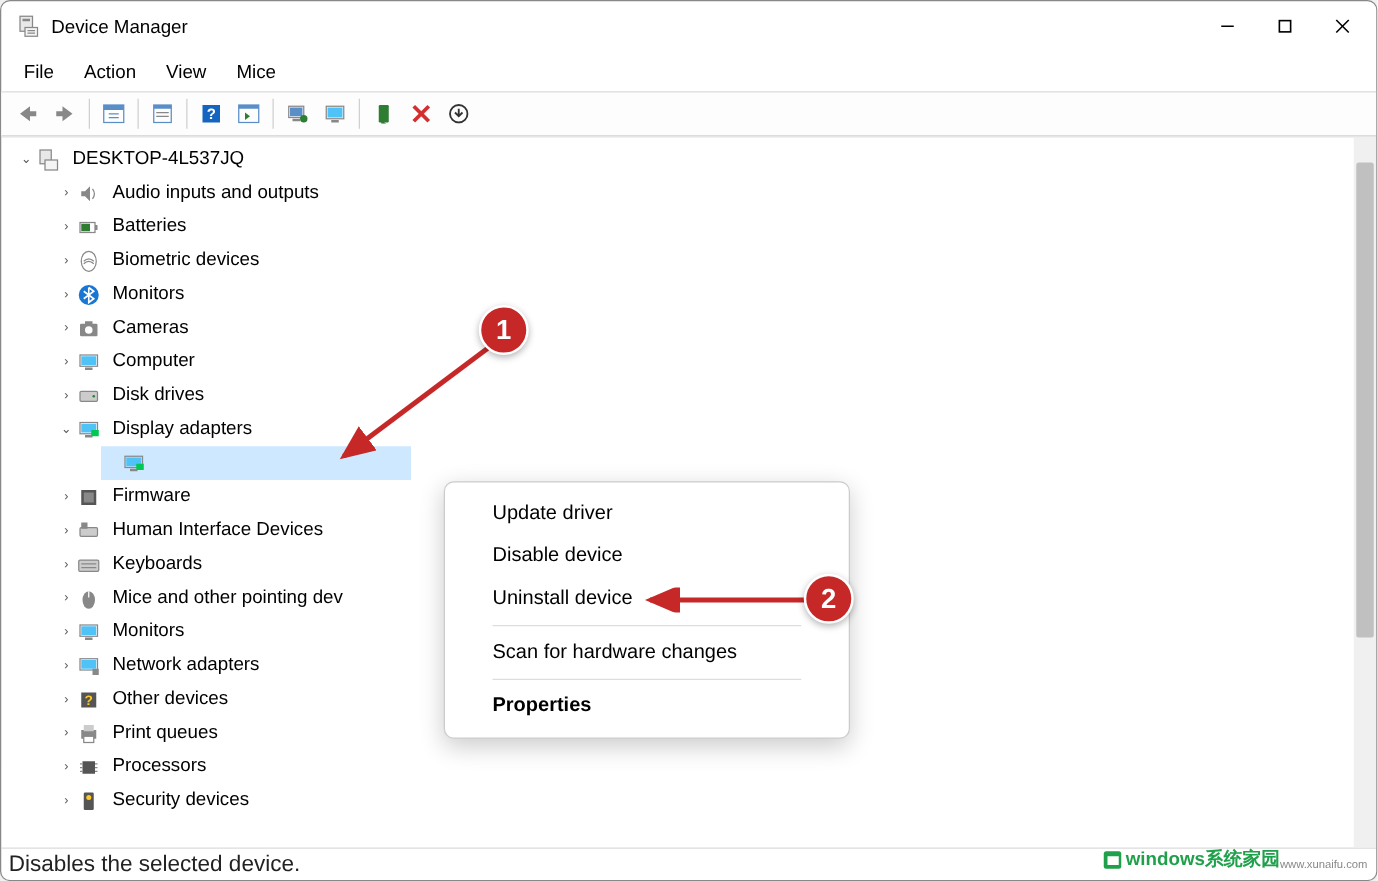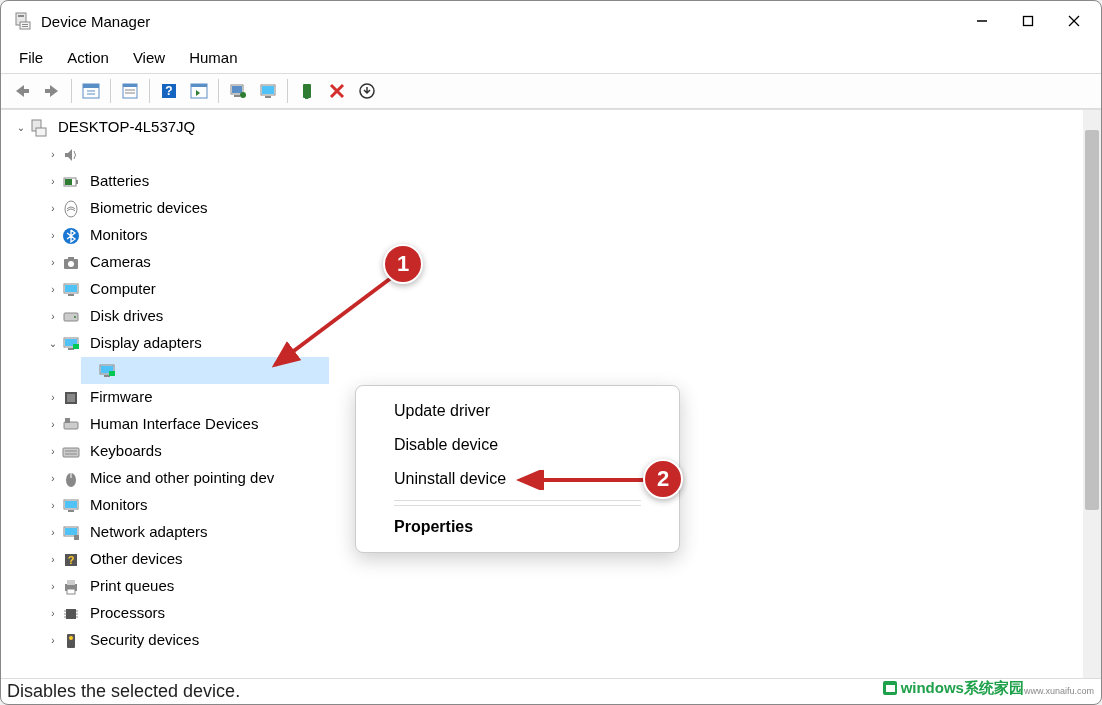--- a/index.html
+++ b/index.html
@@ -83,21 +83,21 @@
             <line x1="11" y1="1" x2="1" y2="11" stroke="#000" stroke-width="1.3"></line>
           </svg>
         </div>
     </div>
   </div>
 
   <div class="menubar">
     <span class="menuitem">File</span>
     <span class="menuitem">Action</span>
     <span class="menuitem">View</span>
-    <span class="menuitem">Human</span>
+    <span class="menuitem">Mice</span>
   </div>
 
   <div class="toolbar">
     <div class="tbtn">
         <svg width="20" height="16">
           <path d="M12 2 L4 8 L12 14 Z" fill="#888"></path>
           <rect x="10" y="6" width="7" height="4" fill="#888"></rect>
         </svg>
       </div>
     <div class="tbtn">
@@ -190,20 +190,21 @@
       </div>
 
       <div class="tree-row tree-cat">
           <span class="expander">›</span>
           <span class="icon">
             <svg width="18" height="18">
               <path d="M3 7 L6 7 L10 3 L10 15 L6 11 L3 11 Z" fill="#888"></path>
               <path d="M12 5 Q15 9 12 13" fill="none" stroke="#888"></path>
             </svg>
           </span>
+          <span class="label">Audio inputs and outputs</span>
         </div>
       <div class="tree-row tree-cat">
           <span class="expander">›</span>
           <span class="icon">
             <svg width="18" height="18">
               <rect x="2" y="5" width="12" height="8" fill="none" stroke="#888"></rect>
               <rect x="14" y="7" width="2" height="4" fill="#888"></rect>
               <rect x="3" y="6" width="7" height="6" fill="#2e7d32"></rect>
             </svg>
           </span>
@@ -404,20 +405,21 @@
   <div class="statusbar">
     <span>Disables the selected device.</span>
   </div>
 </div>
 
 <div class="context-menu">
   <div class="cm-item">Update driver</div>
   <div class="cm-item">Disable device</div>
   <div class="cm-item">Uninstall device</div>
   <div class="cm-sep"></div>
+  <div class="cm-item">Scan for hardware changes</div>
   <div class="cm-sep"></div>
   <div class="cm-item bold">Properties</div>
 </div>
 
 <svg class="arrow" style="left:260px; top:270px;" width="150" height="110">
   <defs>
       <marker id="ah1" markerWidth="8" markerHeight="8" refX="6" refY="3" orient="auto">
         <path d="M0,0 L7,3 L0,6 Z" fill="#c62828"></path>
       </marker>
     </defs>

